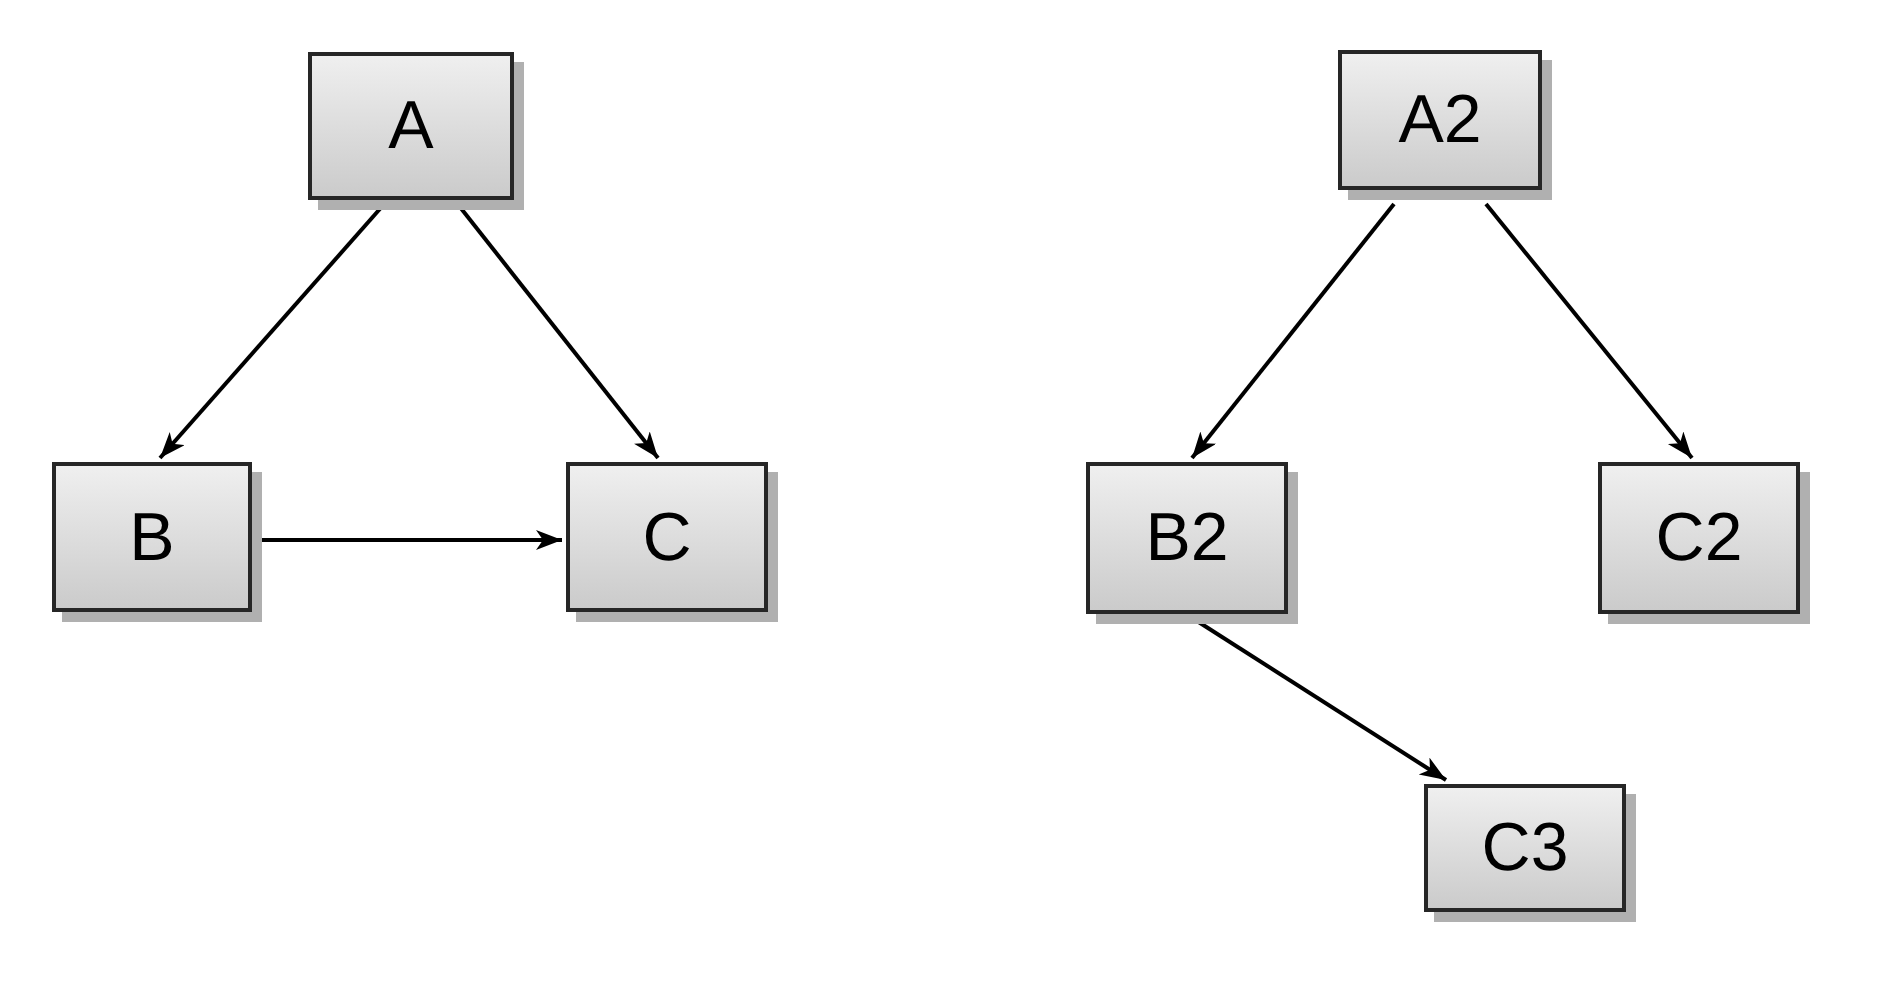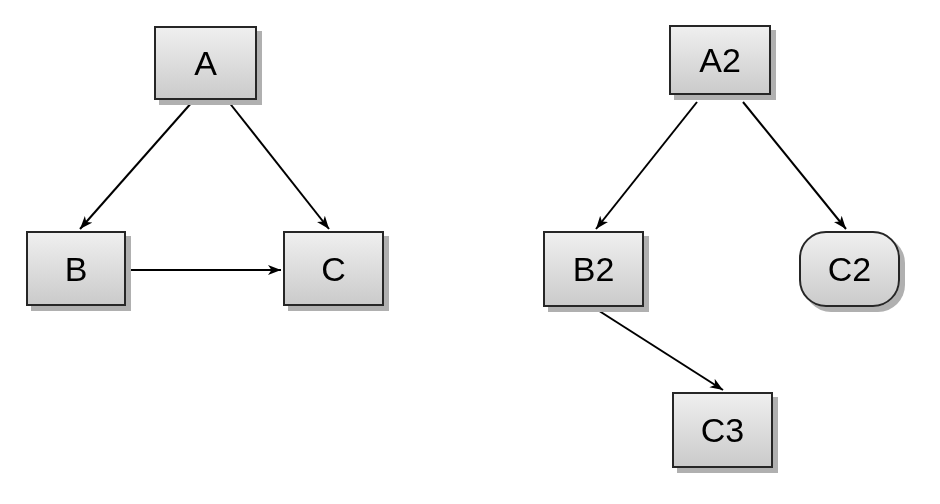--- a/index.html
+++ b/index.html
@@ -71,20 +71,20 @@
   <div class="node" style="left: 283px; top: 231px; width: 101px; height: 75px;">
     <span class="node-label">C</span>
   </div>
 
   <div class="node" style="left: 669px; top: 25px; width: 102px; height: 70px;">
     <span class="node-label">A2</span>
   </div>
   <div class="node" style="left: 543px; top: 231px; width: 101px; height: 76px;">
     <span class="node-label">B2</span>
   </div>
-  <div class="node" style="left: 799px; top: 231px; width: 101px; height: 76px; border-radius: 27px;">
+  <div class="node" style="left: 799px; top: 231px; width: 101px; height: 76px;">
     <span class="node-label">C2</span>
   </div>
-  <div class="node" style="left: 672px; top: 392px; width: 101px; height: 76px;">
+  <div class="node" style="left: 712px; top: 392px; width: 101px; height: 64px;">
     <span class="node-label">C3</span>
   </div>
 
 </div>
 
 </body></html>

